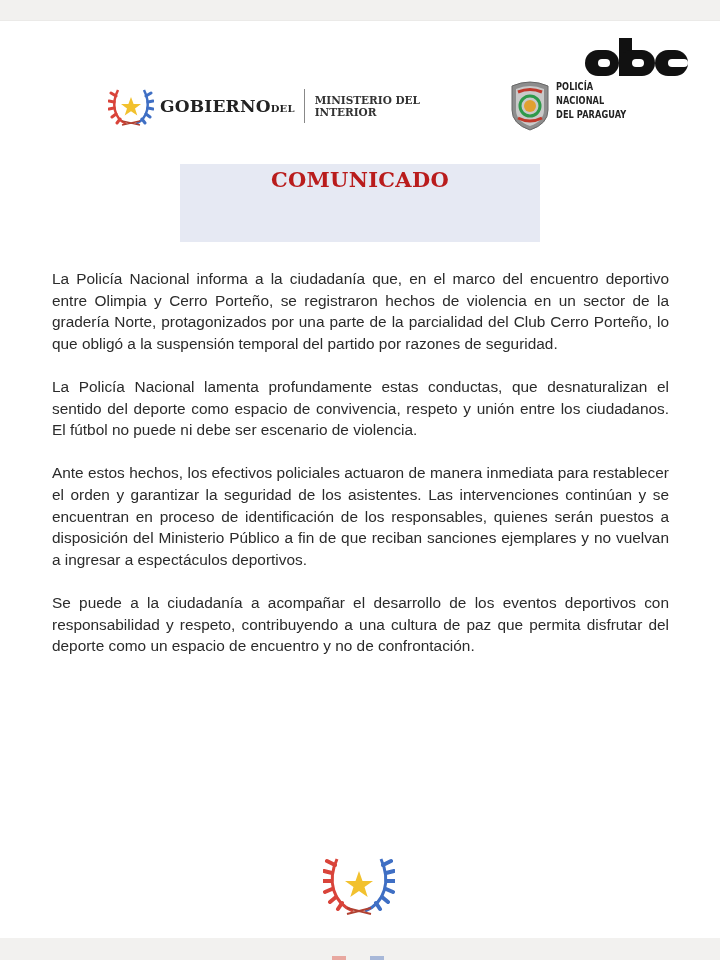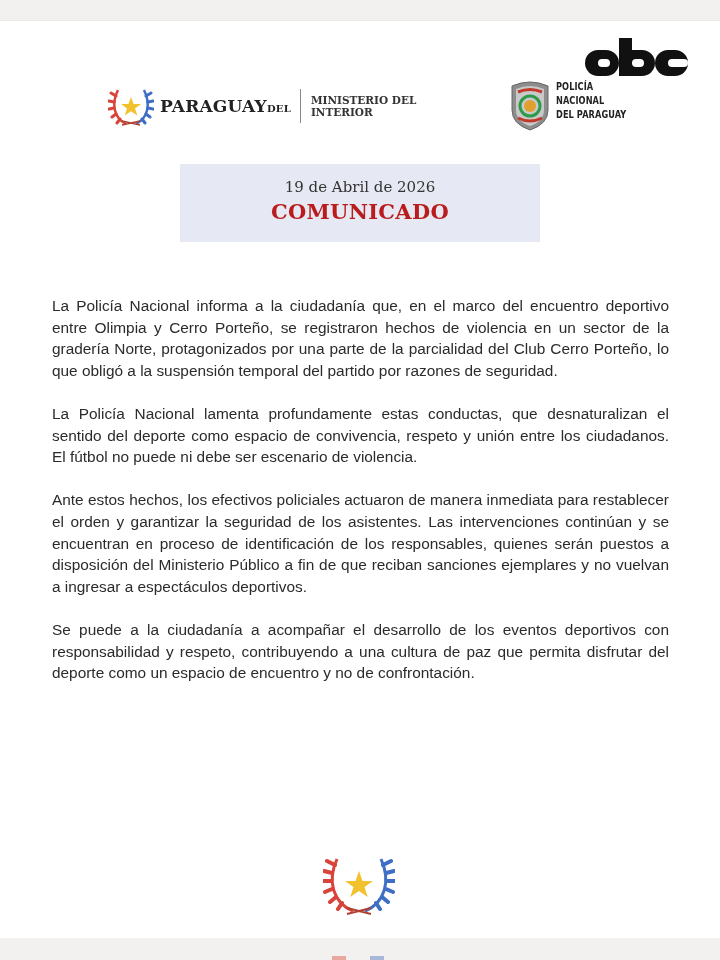--- a/index.html
+++ b/index.html
@@ -29,41 +29,41 @@
     .police-logo { position: absolute; left: 508px; top: 80px; display: flex; align-items: flex-start; }
     .police-logo .shield { width: 44px; height: 52px; }
     .police-text { margin-left: 4px; font-family: "DejaVu Sans", sans-serif; font-weight: bold; font-size: 10px; line-height: 14px; color: #222; letter-spacing: 0.1px; transform: scaleX(0.82); transform-origin: left top; }
 
     
     .title-box { position: absolute; left: 180px; top: 164px; width: 360px; height: 78px; background: #e6e9f3; text-align: center; }
     .title-box .date { font-family: "DejaVu Serif", serif; font-size: 15px; color: #333; margin-top: 14px; }
     .title-box .title { font-family: "DejaVu Serif", serif; font-size: 21px; font-weight: bold; color: #b91c1c; margin-top: 3px; letter-spacing: 0.3px; }
 
     
-    .body { position: absolute; left: 52px; top: 268px; width: 617px; margin-top: 27px; }
+    .body { position: absolute; left: 52px; top: 268px; width: 617px; }
     .para { font-family: "Liberation Sans", sans-serif; font-size: 15.4px; line-height: 21.6px; color: #2b2b2b; text-align: justify; text-align-last: left; margin-bottom: 21.6px; }
 
     .footer-emblem { position: absolute; left: 323px; top: 851px; width: 72px; height: 66px; }
   </style>
 </head>
 <body>
 
 <div class="band-top"></div>
 
 <div class="gov-logo">
   <svg class="emblem" viewBox="0 0 46 44">
     <path d="M18 40 C6 34 3 20 10 6" stroke="#d9443a" stroke-width="2.5" fill="none"></path>
     <path d="M8 12 l-5 -3 M6 18 l-5 -1 M6 24 l-5 1 M8 30 l-4 3 M12 35 l-3 4" stroke="#d9443a" stroke-width="3" stroke-linecap="round"></path>
     <path d="M28 40 C40 34 43 20 36 6" stroke="#3f6fc4" stroke-width="2.5" fill="none"></path>
     <path d="M38 12 l5 -3 M40 18 l5 -1 M40 24 l5 1 M38 30 l4 3 M34 35 l3 4" stroke="#3f6fc4" stroke-width="3" stroke-linecap="round"></path>
     <path d="M14 41 L32 37 M32 41 L14 37" stroke="#b04030" stroke-width="1.5"></path>
     <polygon points="23,13 25.6,20 33,20 27,24.5 29.3,31.5 23,27.3 16.7,31.5 19,24.5 13,20 20.4,20" fill="#f2c12e"></polygon>
   </svg>
   <div class="gov-text">
-    <div class="l1"><span>PARAGUAY</span><span class="small">DEL</span></div>
+    <div class="l1"><span>GOBIERNO</span><span class="small">DEL</span></div>
   </div>
   <div class="gov-sep"></div>
   <div class="gov-min">
     <div>MINISTERIO DEL</div>
     <div>INTERIOR</div>
   </div>
 </div>
 
 <svg class="abc-logo" viewBox="0 0 103 40">
   <title>abc</title>
@@ -89,21 +89,20 @@
     <path d="M10 38 Q22 44 34 38" stroke="#c0392b" stroke-width="3" fill="none"></path>
   </svg>
   <div class="police-text">
     <div>POLICÍA</div>
     <div>NACIONAL</div>
     <div>DEL PARAGUAY</div>
   </div>
 </div>
 
 <div class="title-box">
-  <div class="date">19 de Abril de 2026</div>
   <div class="title">COMUNICADO</div>
 </div>
 
 <div class="body">
   <p class="para">La Policía Nacional informa a la ciudadanía que, en el marco del encuentro deportivo entre Olimpia y Cerro Porteño, se registraron hechos de violencia en un sector de la gradería Norte, protagonizados por una parte de la parcialidad del Club Cerro Porteño, lo que obligó a la suspensión temporal del partido por razones de seguridad.</p>
   <p class="para">La Policía Nacional lamenta profundamente estas conductas, que desnaturalizan el sentido del deporte como espacio de convivencia, respeto y unión entre los ciudadanos. El fútbol no puede ni debe ser escenario de violencia.</p>
   <p class="para">Ante estos hechos, los efectivos policiales actuaron de manera inmediata para restablecer el orden y garantizar la seguridad de los asistentes. Las intervenciones continúan y se encuentran en proceso de identificación de los responsables, quienes serán puestos a disposición del Ministerio Público a fin de que reciban sanciones ejemplares y no vuelvan a ingresar a espectáculos deportivos.</p>
   <p class="para">Se puede a la ciudadanía a acompañar el desarrollo de los eventos deportivos con responsabilidad y respeto, contribuyendo a una cultura de paz que permita disfrutar del deporte como un espacio de encuentro y no de confrontación.</p>
 </div>
 

